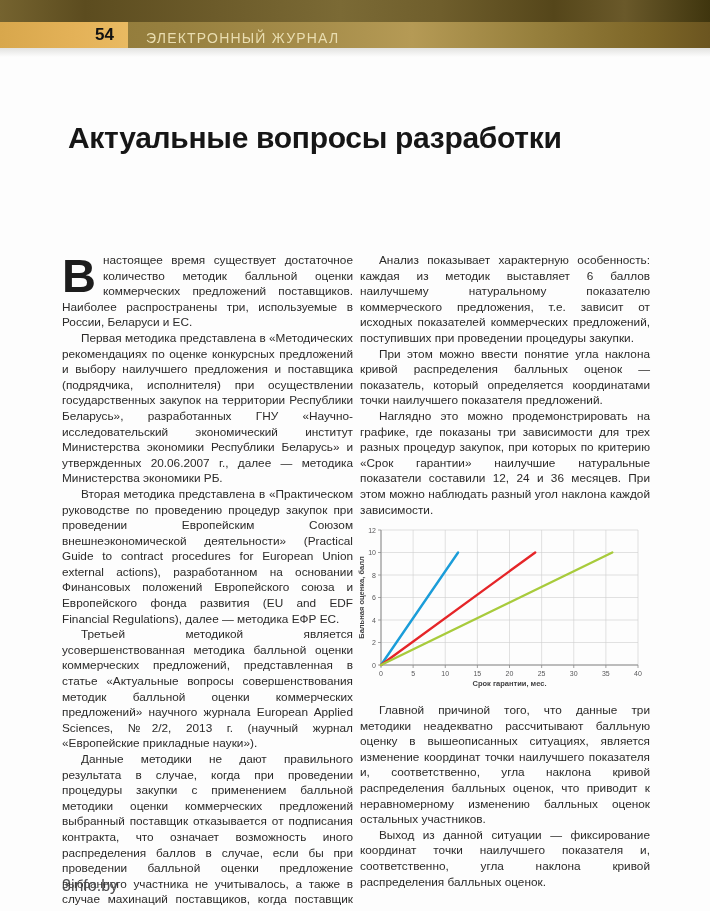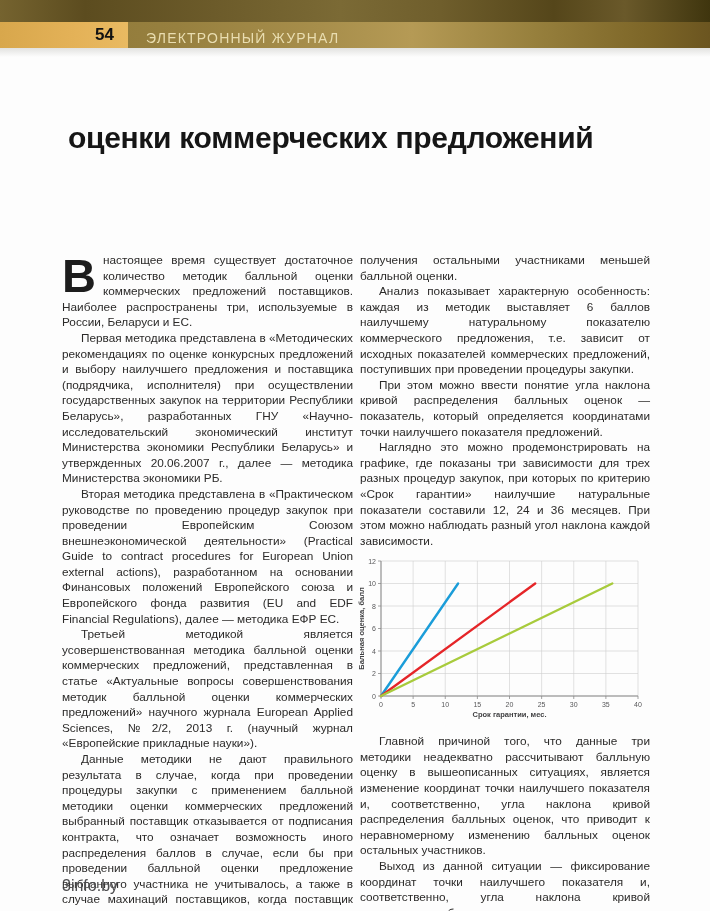--- a/index.html
+++ b/index.html
@@ -78,34 +78,33 @@
     <div class="header-bottom">
       <div class="page-badge">
         <span>54</span>
       </div>
       <div class="journal-label">ЭЛЕКТРОННЫЙ ЖУРНАЛ</div>
     </div>
   </div>
   <div class="header-under"></div>
 
   <div class="title">
-    <div>оценки коммерческих предложений</div>
+    <div>Актуальные вопросы разработки</div>
   </div>
 
   <div class="col col-left">
       <p class="has-dropcap"><span class="dropcap">В</span><span>настоящее время существует достаточное количество методик балльной оценки коммерческих предложений поставщиков. Наиболее распространены три, используемые в России, Беларуси и ЕС.</span></p>
       <p><span class="it">Первая методика</span><span> представлена в «Методических рекомендациях по оценке конкурсных предложений и выбору наилучшего предложения и поставщика (подрядчика, исполнителя) при осуществлении государственных закупок на территории Республики Беларусь», разработанных ГНУ «Научно-исследовательский экономический институт Министерства экономики Республики Беларусь» и утвержденных 20.06.2007 г., далее — методика Министерства экономики РБ.</span></p>
       <p><span class="it">Вторая методика</span><span> представлена в «Практическом руководстве по проведению процедур закупок при проведении Европейским Союзом внешнеэкономической деятельности» (Practical Guide to contract procedures for European Union external actions), разработанном на основании Финансовых положений Европейского союза и Европейского фонда развития (EU and EDF Financial Regulations), далее — методика ЕФР ЕС.</span></p>
       <p><span class="it">Третьей методикой</span><span> является усовершенствованная методика балльной оценки коммерческих предложений, представленная в статье «Актуальные вопросы совершенствования методик балльной оценки коммерческих предложений» научного журнала European Applied Sciences, №2/2, 2013 г. (научный журнал «Европейские прикладные науки»).</span></p>
       <p><span>Данные методики не дают правильного результата </span><span class="it">в случае</span><span>, когда при проведении процедуры закупки с применением балльной методики оценки коммерческих предложений выбранный поставщик отказывается от подписания контракта, что означает возможность иного распределения баллов в случае, если бы при проведении балльной оценки предложение выбранного участника не учитывалось, а также </span><span class="it">в случае</span><span> махинаций поставщиков, когда поставщик участвует в процедуре закупки двумя компаниями: одной основной и одной подставной, которая не ставит своей целью получение контракта, а используется для получения основной компанией большей балльной оценки и/или</span></p>
     </div>
 
   <div class="col col-right">
     <div>
-        <p class="no-indent"><span>получения остальными участниками меньшей балльной оценки.</span></p>
         <p><span>Анализ показывает характерную особенность: каждая из методик выставляет 6 баллов наилучшему натуральному показателю коммерческого предложения, т.е. зависит от исходных показателей коммерческих предложений, поступивших при проведении процедуры закупки.</span></p>
         <p><span>При этом можно ввести понятие </span><span class="it">угла наклона кривой распределения балльных оценок</span><span> — показатель, который определяется координатами точки наилучшего показателя предложений.</span></p>
         <p><span>Наглядно это можно продемонстрировать на графике, где показаны три зависимости для трех разных процедур закупок, при которых по критерию «Срок гарантии» наилучшие натуральные показатели составили 12, 24 и 36 месяцев. При этом можно наблюдать разный угол наклона каждой зависимости.</span></p>
       </div>
     <div class="chart-wrap" id="chart"><svg width="292" height="172" viewBox="0 0 292 172">
           <line x1="25" y1="142" x2="25" y2="7" stroke="#cfcfcf" stroke-width="0.6"></line>
           <line x1="57.125" y1="142" x2="57.125" y2="7" stroke="#cfcfcf" stroke-width="0.6"></line>
           <line x1="89.25" y1="142" x2="89.25" y2="7" stroke="#cfcfcf" stroke-width="0.6"></line>
           <line x1="121.375" y1="142" x2="121.375" y2="7" stroke="#cfcfcf" stroke-width="0.6"></line>
           <line x1="153.5" y1="142" x2="153.5" y2="7" stroke="#cfcfcf" stroke-width="0.6"></line>

